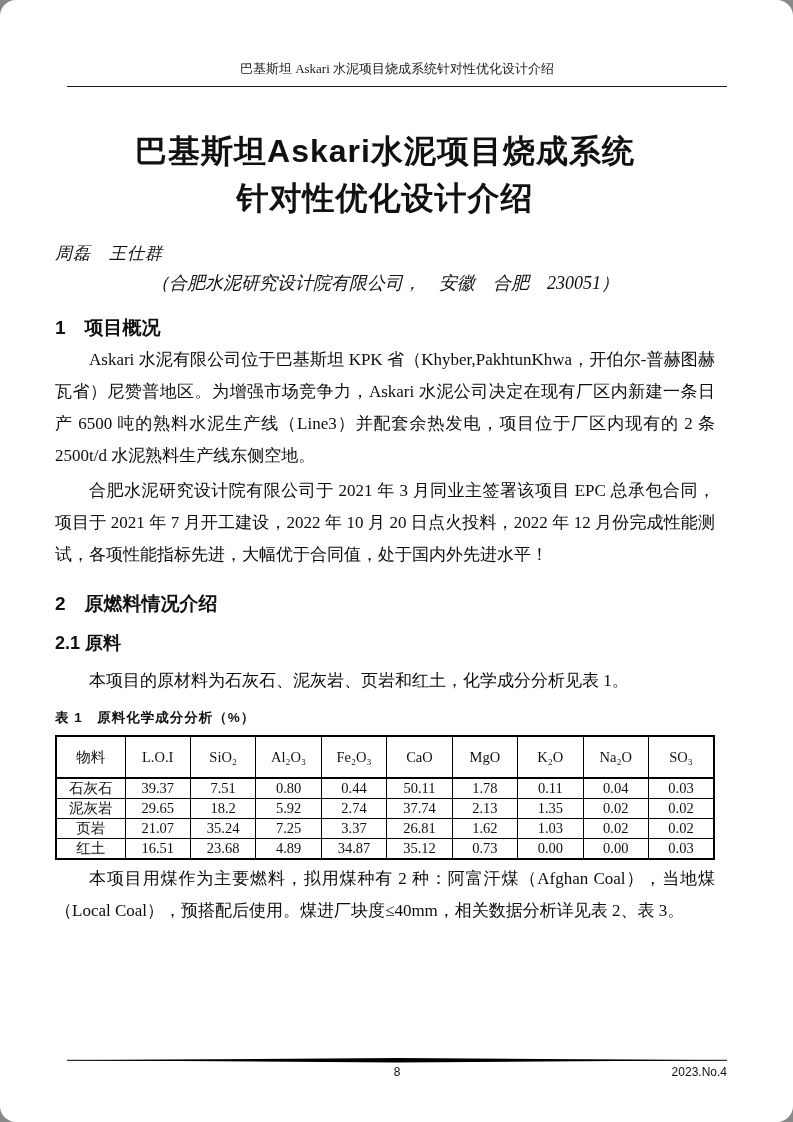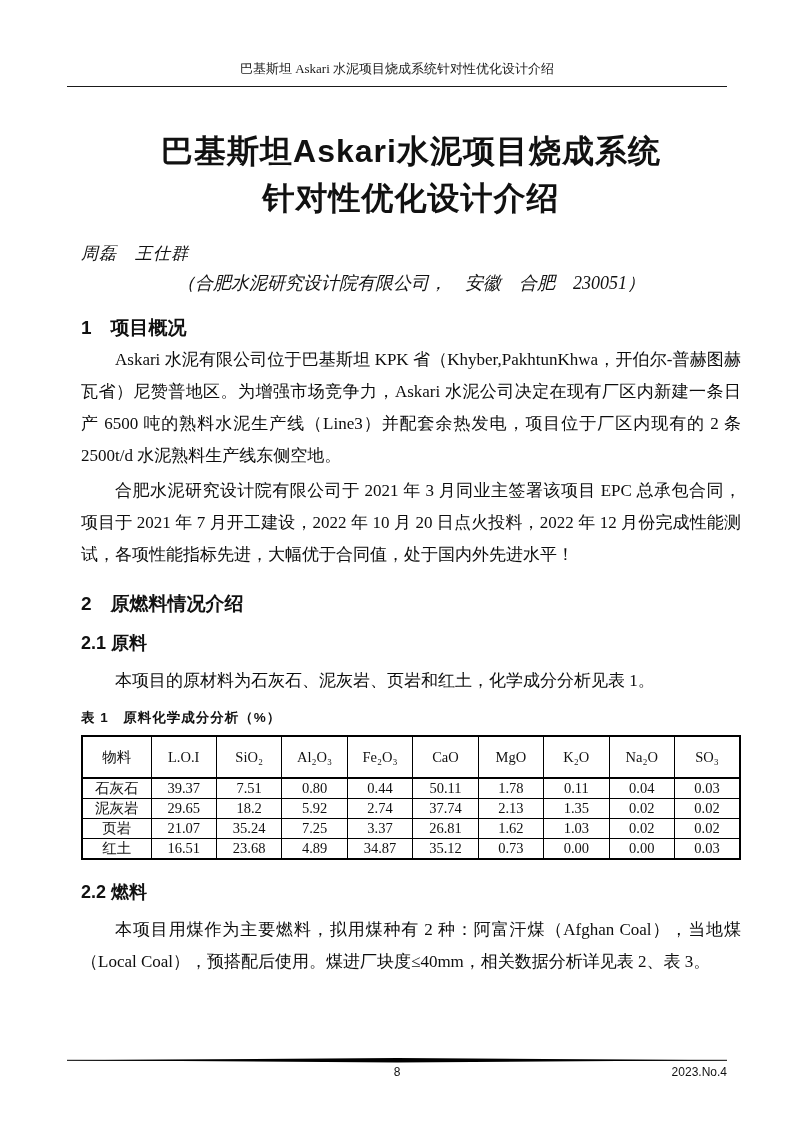--- a/index.html
+++ b/index.html
@@ -1,28 +1,28 @@
 <!DOCTYPE html>
 <html><head>
 <meta charset="utf-8">
 <style>
   * { margin:0; padding:0; box-sizing:border-box; }
   html,body { background:#888; }
   body { font-family:"Liberation Serif","DejaVu Serif",serif; color:#111; }
   .page {
     position:relative; width:793px; height:1122px; background:#ffffff;
-    margin:0 auto; overflow:hidden;
+    margin:0 auto; overflow:hidden;border-radius:16px;
   }
   .running-header {
     position:absolute; top:60px; left:67px; width:660px;
     text-align:center; font-size:13px; color:#1a1a1a;
     padding-bottom:8px; border-bottom:1.5px solid #1a1a1a;
     font-family:"Liberation Serif","DejaVu Serif",serif;
   }
-  .content { position:absolute; top:86px; left:81px; width:660px; }
+  .content { position:absolute; top:86px; left:55px; width:660px; }
   .title {
     margin-top:42px; text-align:center; font-size:32px; line-height:47px;
     font-weight:bold; letter-spacing:1px;
     font-family:"Liberation Sans","DejaVu Sans",sans-serif;
   }
   .authors {
     margin-top:20px; text-align:left; font-size:17px; font-style:italic;
     letter-spacing:1px;
   }
   .affiliation {
@@ -166,21 +166,20 @@
           <td>34.87</td>
           <td>35.12</td>
           <td>0.73</td>
           <td>0.00</td>
           <td>0.00</td>
           <td>0.03</td>
         </tr>
       </tbody>
     </table>
 
-    <div class="h-level2" style="margin-top:14px;">2.2 燃料</div>
     <p class="body-para">本项目用煤作为主要燃料，拟用煤种有 2 种：阿富汗煤（Afghan Coal），当地煤（Local Coal），预搭配后使用。煤进厂块度≤40mm，相关数据分析详见表 2、表 3。</p>
 
   </div>
 
   <div class="footer">
     <svg class="footer-rule-svg" width="660" height="7" viewBox="0 0 660 7">
       <rect x="0" y="2.8" width="660" height="1" fill="#000"></rect>
       <polygon points="0,3.2 330,1.0 660,3.2 330,5.6" fill="#000"></polygon>
     </svg>
     <div class="footer-meta">

